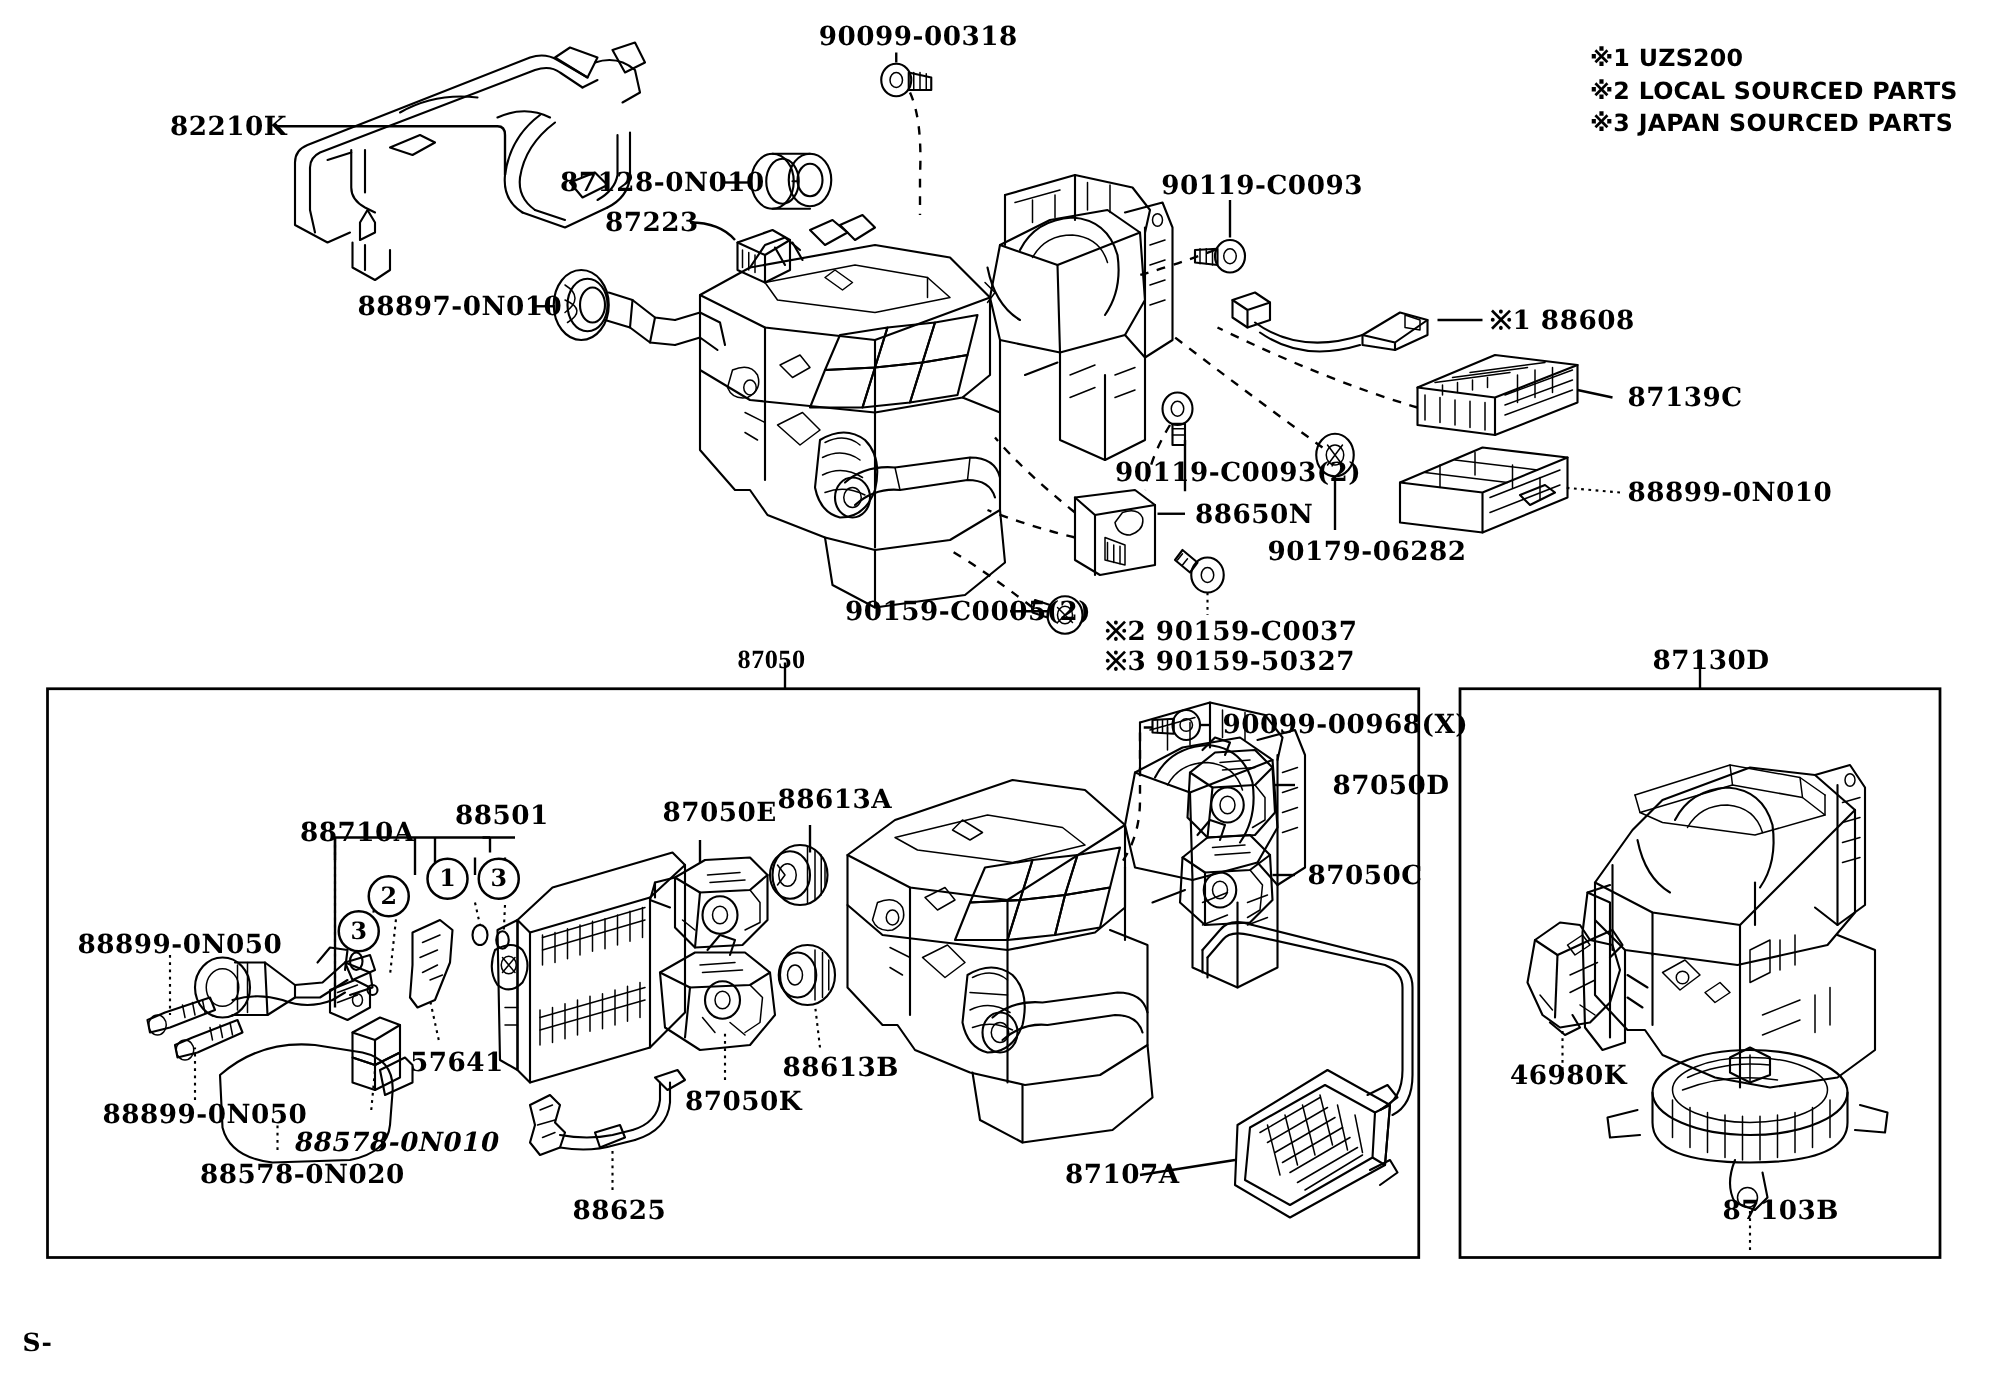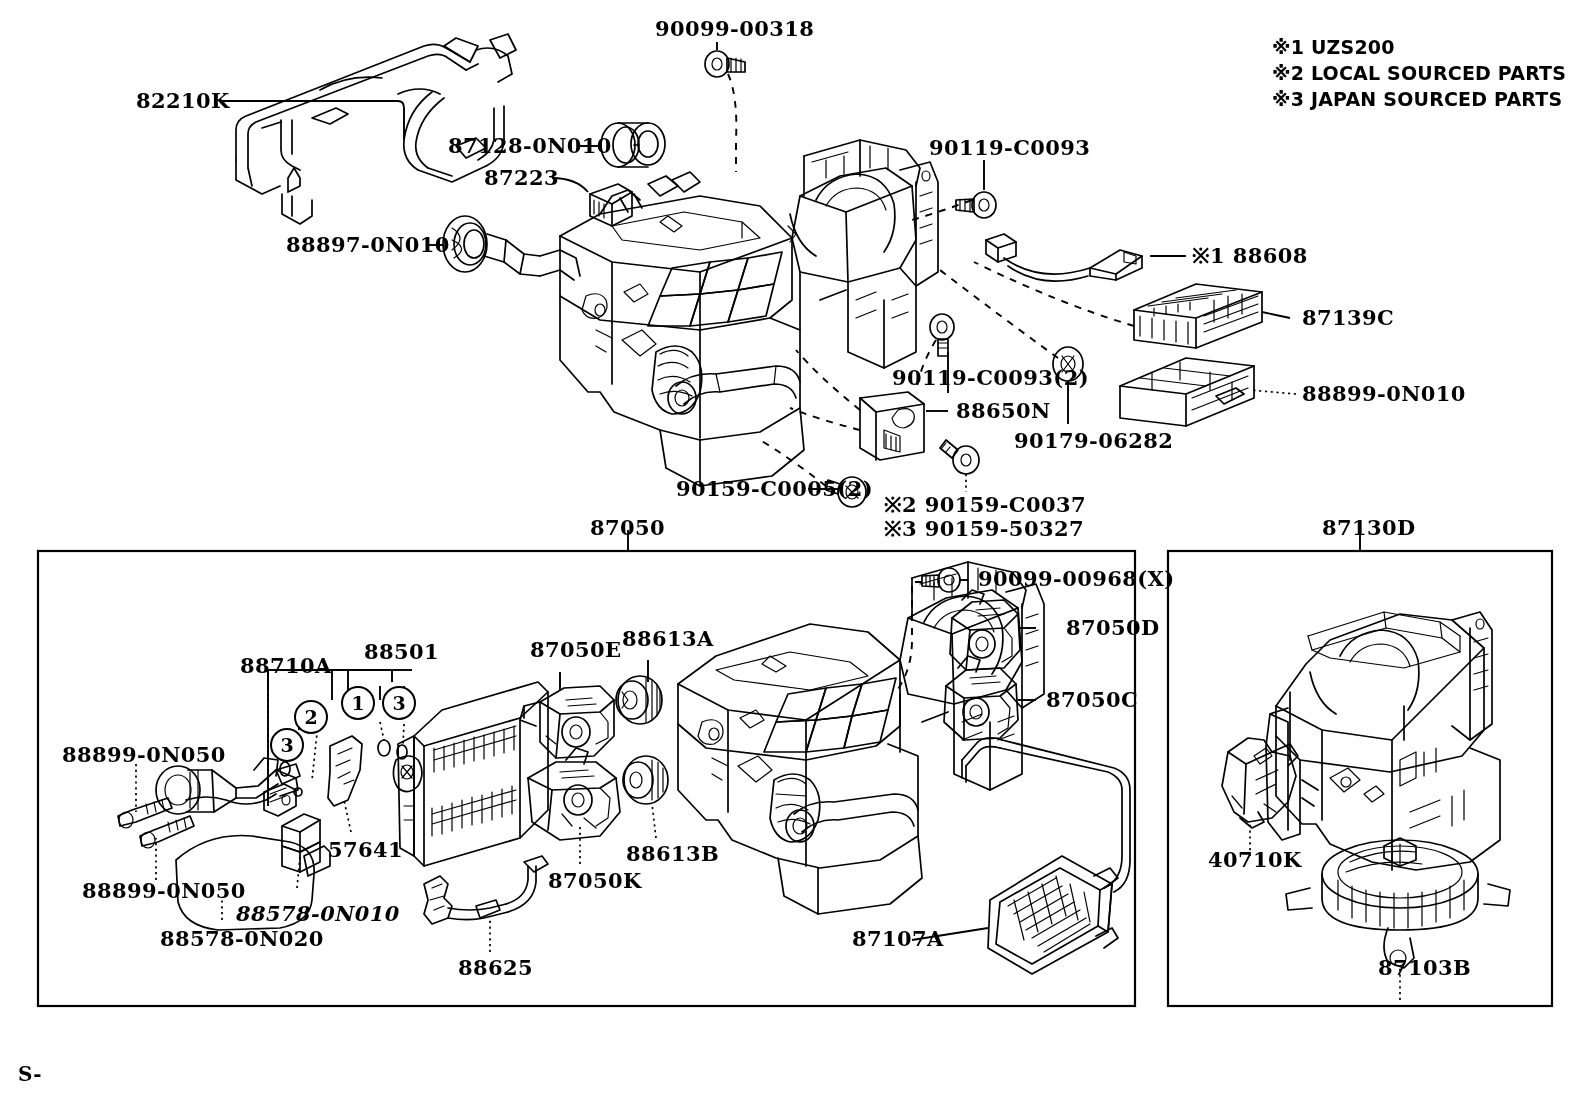--- a/index.html
+++ b/index.html
@@ -580,21 +580,21 @@
 <div class="lbl" style="left:1192px;top:245px;">※1 88608</div>
 <div class="lbl" style="left:1302px;top:307px;">87139C</div>
 <div class="lbl" style="left:1302px;top:383px;">88899-0N010</div>
 <div class="lbl" style="left:892px;top:367px;">90119-C0093(2)</div>
 <div class="lbl" style="left:956px;top:400px;">88650N</div>
 <div class="lbl" style="left:1014px;top:430px;">90179-06282</div>
 <div class="lbl" style="left:676px;top:478px;">90159-C0005(2)</div>
 <div class="lbl" style="left:884px;top:494px;">※2 90159-C0037</div>
 <div class="lbl" style="left:884px;top:518px;">※3 90159-50327</div>
 
-<div class="lbl" style="left:590px;top:517px;">87050</div>
+<div class="lbl" style="left:590px;top:517px;font-family:Liberation Serif, serif;">87050</div>
 
 <div class="lbl" style="left:62px;top:744px;">88899-0N050</div>
 <div class="lbl" style="left:82px;top:880px;">88899-0N050</div>
 <div class="lbl" style="left:240px;top:655px;">88710A</div>
 <div class="lbl" style="left:364px;top:641px;">88501</div>
 <div class="lbl" style="left:328px;top:839px;">57641</div>
 <div class="lbl" style="left:236px;top:903px;font-style:italic;">88578-0N010</div>
 <div class="lbl" style="left:160px;top:928px;">88578-0N020</div>
 <div class="lbl" style="left:530px;top:639px;">87050E</div>
 <div class="lbl" style="left:548px;top:870px;">87050K</div>
@@ -605,19 +605,19 @@
 <div class="lbl" style="left:1046px;top:617px;padding-left:20px;">87050D</div>
 <div class="lbl" style="left:1046px;top:689px;">87050C</div>
 <div class="lbl" style="left:852px;top:928px;">87107A</div>
 
 <div class="cnum" style="left:294px;top:700px;">2</div>
 <div class="cnum" style="left:270px;top:728px;">3</div>
 <div class="cnum" style="left:341px;top:686px;">1</div>
 <div class="cnum" style="left:382px;top:686px;">3</div>
 
 <div class="lbl" style="left:1322px;top:517px;">87130D</div>
-<div class="lbl" style="left:1208px;top:849px;">40710K</div>
+<div class="lbl" style="left:1208px;top:849px;">46980K</div>
 <div class="lbl" style="left:1378px;top:957px;">87103B</div>
 
 <div class="smark" style="left:18px;top:1062px;">S-</div>
 <div class="code" style="left:1476px;top:1098px;">87B259B</div>
 
 </div>
 
 </body></html>

